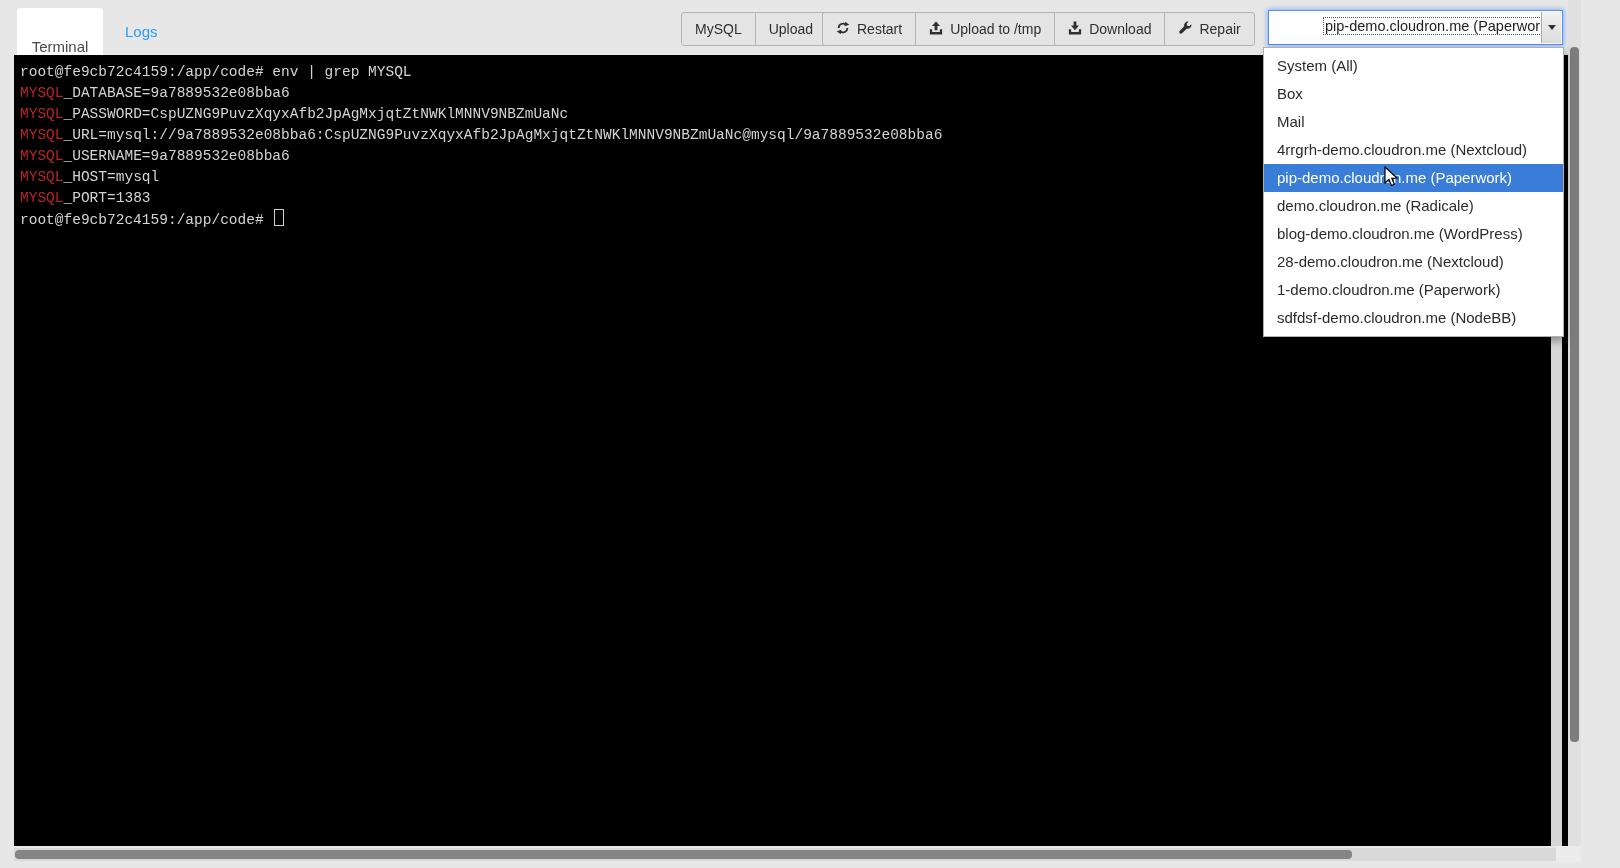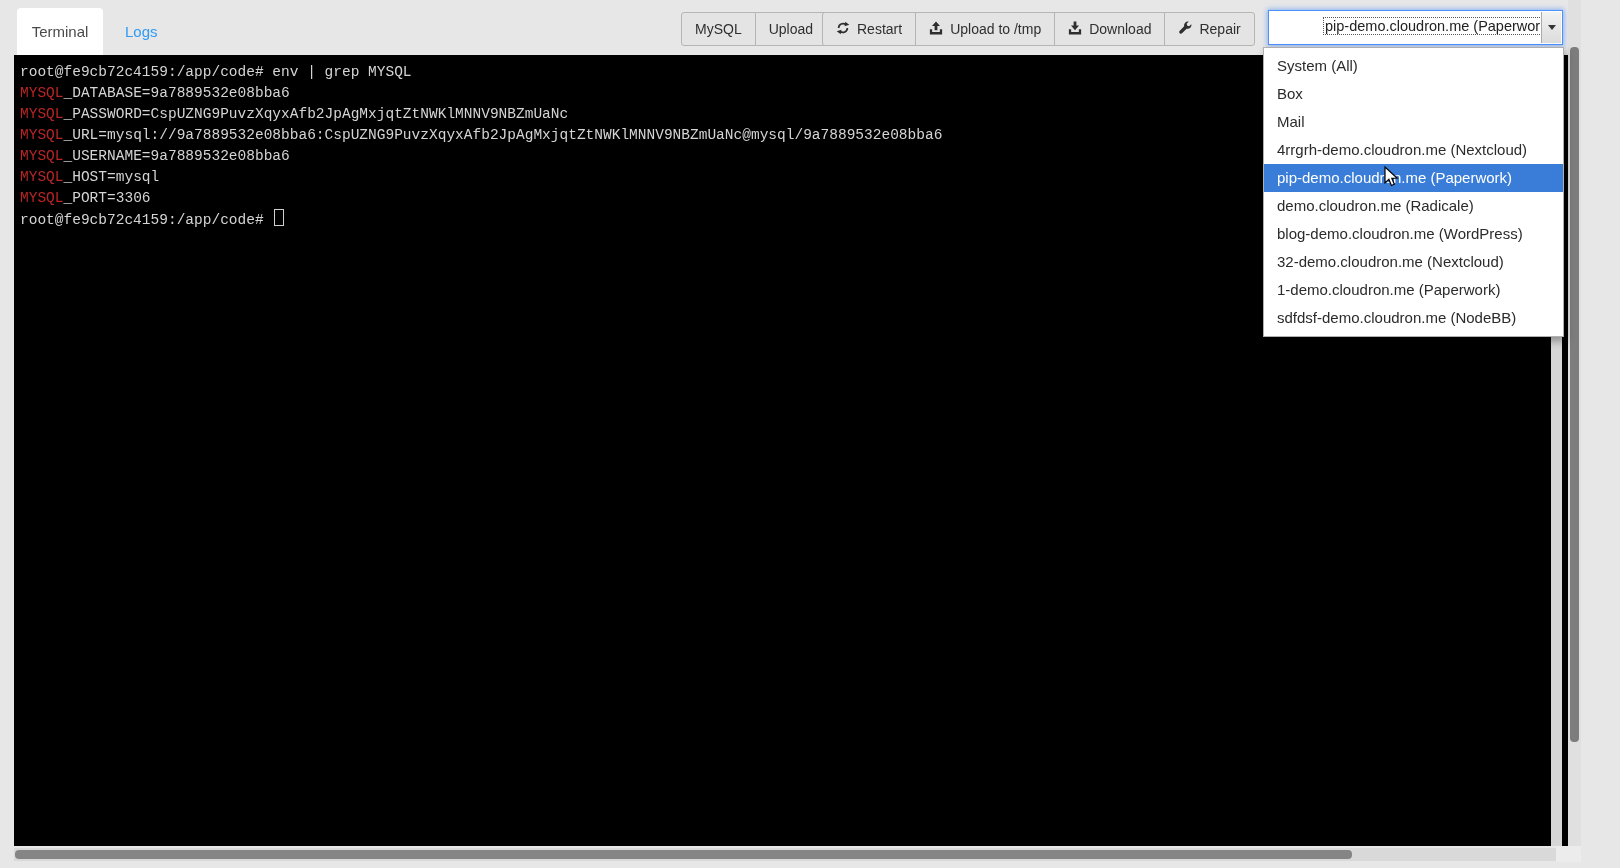--- a/index.html
+++ b/index.html
@@ -5,21 +5,21 @@
   html,body{margin:0;padding:0;}
   body{
     width:1620px;height:868px;position:relative;overflow:hidden;
     background:var(--page-bg,#e7e7e7);
     font-family:"Liberation Sans",sans-serif;
   }
   
   .tab-active{
     position:absolute;left:17px;top:8px;width:86px;height:47px;
     background:#fff;border-radius:4px 4px 0 0;
-    display:flex;align-items:center;justify-content:center;
+    display:flex;align-items:flex-end;justify-content:center;
     font-size:15px;color:var(--tab-active-text,#4a4a4a);cursor:default;
   }
   .tab-link{
     position:absolute;left:103px;top:8px;height:47px;padding:0 22px;
     display:flex;align-items:center;font-size:15px;
     color:var(--tab-link,#2e9bf5);cursor:pointer;
   }
   
   .btn-group{position:absolute;top:12px;display:flex;}
   #group-db{left:681px;}
@@ -167,21 +167,21 @@
 </div>
 
 <div class="terminal">
   <div>
       <div class="t-line"><span class="seg-fg">root@fe9cb72c4159:/app/code# env | grep MYSQL</span></div>
       <div class="t-line"><span class="seg-red">MYSQL</span><span class="seg-fg">_DATABASE=9a7889532e08bba6</span></div>
       <div class="t-line"><span class="seg-red">MYSQL</span><span class="seg-fg">_PASSWORD=CspUZNG9PuvzXqyxAfb2JpAgMxjqtZtNWKlMNNV9NBZmUaNc</span></div>
       <div class="t-line"><span class="seg-red">MYSQL</span><span class="seg-fg">_URL=mysql://9a7889532e08bba6:CspUZNG9PuvzXqyxAfb2JpAgMxjqtZtNWKlMNNV9NBZmUaNc@mysql/9a7889532e08bba6</span></div>
       <div class="t-line"><span class="seg-red">MYSQL</span><span class="seg-fg">_USERNAME=9a7889532e08bba6</span></div>
       <div class="t-line"><span class="seg-red">MYSQL</span><span class="seg-fg">_HOST=mysql</span></div>
-      <div class="t-line"><span class="seg-red">MYSQL</span><span class="seg-fg">_PORT=3306</span></div>
+      <div class="t-line"><span class="seg-red">MYSQL</span><span class="seg-fg">_PORT=1383</span></div>
       <div class="t-line"><span class="seg-fg">root@fe9cb72c4159:/app/code# </span><span class="cursor"></span></div>
     </div>
   <div class="xterm-track"></div>
 </div>
 
 <div class="v-scrollbar">
   <div class="v-thumb"></div>
 </div>
 <div class="h-scrollbar">
   <div class="h-thumb"></div>
@@ -189,21 +189,21 @@
 <div class="scroll-corner"></div>
 
 <div class="dropdown">
     <div class="dd-item">System (All)</div>
     <div class="dd-item">Box</div>
     <div class="dd-item">Mail</div>
     <div class="dd-item">4rrgrh-demo.cloudron.me (Nextcloud)</div>
     <div class="dd-item selected">pip-demo.cloudron.me (Paperwork)</div>
     <div class="dd-item">demo.cloudron.me (Radicale)</div>
     <div class="dd-item">blog-demo.cloudron.me (WordPress)</div>
-    <div class="dd-item">32-demo.cloudron.me (Nextcloud)</div>
+    <div class="dd-item">28-demo.cloudron.me (Nextcloud)</div>
     <div class="dd-item">1-demo.cloudron.me (Paperwork)</div>
     <div class="dd-item">sdfdsf-demo.cloudron.me (NodeBB)</div>
   </div>
 
 <div class="mouse-cursor">
   <svg width="17" height="22" viewBox="0 0 17 22">
     <path d="M2 1 L2 17 L5.9 13.4 L8.4 19.5 L11.3 18.2 L8.8 12.3 L14 12 Z" fill="#fff" stroke="#000" stroke-width="1.2"></path>
   </svg>
 </div>
 

